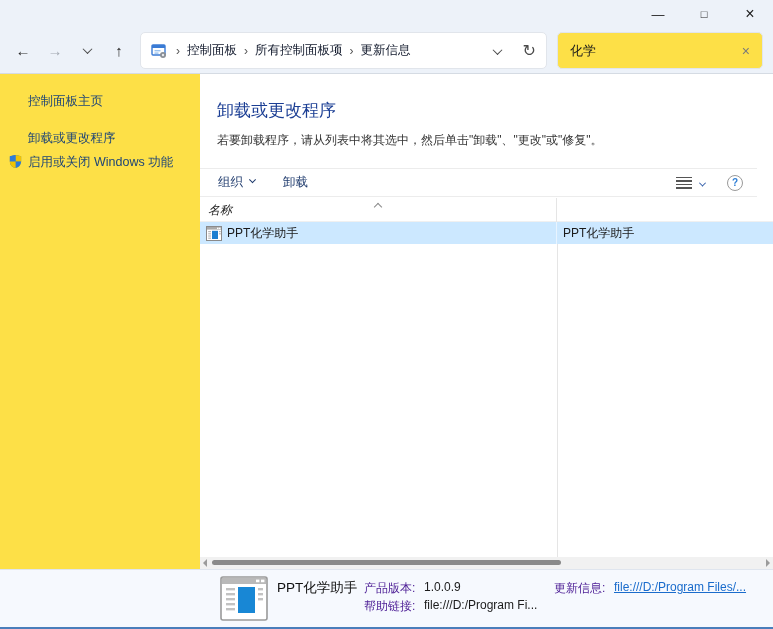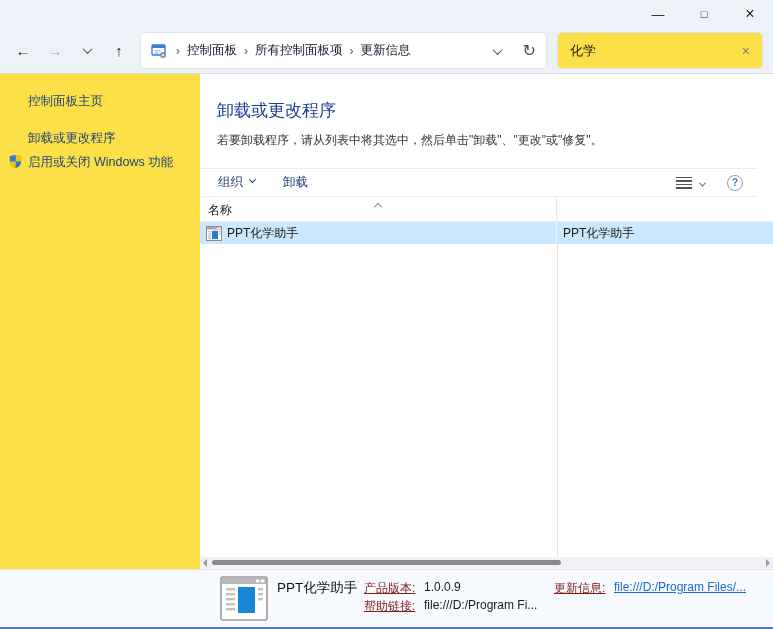--- a/index.html
+++ b/index.html
@@ -82,21 +82,21 @@
     width:16px; height:16px; border:1.5px solid #9a9a9a; border-radius:50%;
     display:flex; align-items:center; justify-content:center;
     color:#2f7fd6; font-size:10px; font-weight:bold; cursor:pointer;
   }
   
   .list-header {
     position:absolute; top:124px; left:0; right:0; height:24px;
     border-bottom:1px solid #f0f0f0; font-size:12px; color:#1b1b1b;
   }
   .hcol { position:absolute; top:0; height:24px; display:flex; align-items:center; padding-left:8px; cursor:pointer; }
-  .hcol.name { left:0; width:357px; border-right:1px solid #e5e5e5; }
+  .hcol.name { left:0; width:357px; border-right:1px solid #e5e5e5;font-style:italic; }
   .hcol.pub  { left:357px; right:0; }
   .sort-caret { position:absolute; left:175px; top:1px; }
   .sort-caret .chev { border-color:#8a8a8a; transform:rotate(-135deg); width:6px; height:6px; }
   .list-body { position:absolute; top:148px; left:0; right:0; bottom:12px; }
   .col-divider { position:absolute; left:357px; top:0; bottom:0; width:1px; background:#e5e5e5; }
   .lrow { position:absolute; top:0; left:0; right:0; height:22px; display:flex; font-size:12px; cursor:pointer; }
   .lrow.selected .cell { background:#cce8ff; }
   .cell { display:flex; align-items:center; height:22px; }
   .cell.name { width:357px; padding-left:6px; border-right:1px solid #e8f4ff; }
   .cell.pub { flex:1; padding-left:6px; }
@@ -108,21 +108,21 @@
   .hs-arrow.right { right:3px; border-left-color:#9b9b9b; border-right:none; }
   .hs-thumb { position:absolute; left:12px; width:349px; top:3px; height:5px; background:#8a8a8a; border-radius:3px; cursor:pointer; }
   
   .details {
     position:absolute; left:0; right:0; bottom:0; height:60px;
     background:#f6f9fe; border-top:1px solid #dfe5ee; border-bottom:2px solid #4a7ebb;
     font-size:12px;
   }
   .d-icon { position:absolute; left:220px; top:6px; }
   .d-name { position:absolute; left:277px; top:9px; font-size:13.5px; color:#111; }
-  .d-label { position:absolute; color:#7f1d1d;text-decoration:underline; }
+  .d-label { position:absolute; color:#4c1d95; }
   .d-value { position:absolute; color:#1b1b1b; }
   .d-link  { position:absolute; color:#1a6ccc; text-decoration:underline; cursor:pointer; }
   .lab1 { left:364px; top:10px; }  .val1 { left:424px; top:10px; }
   .lab2 { left:364px; top:28px; }  .val2 { left:424px; top:28px; }
   .lab3 { left:554px; top:10px; }  .val3 { left:614px; top:10px; }
 </style>
 </head>
 <body>
 
 <div class="window">

